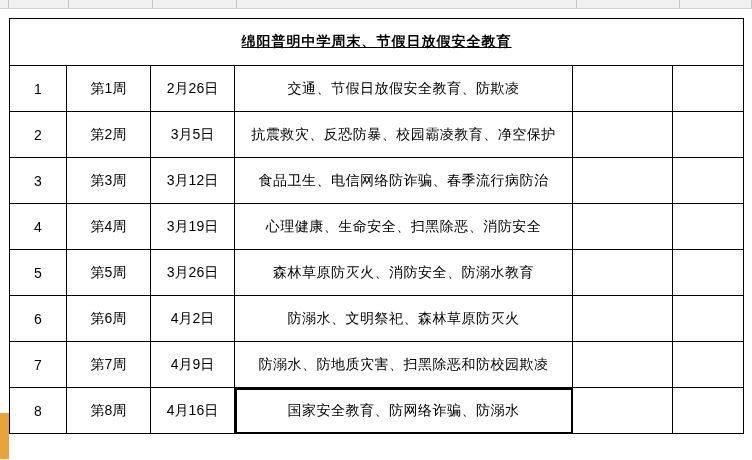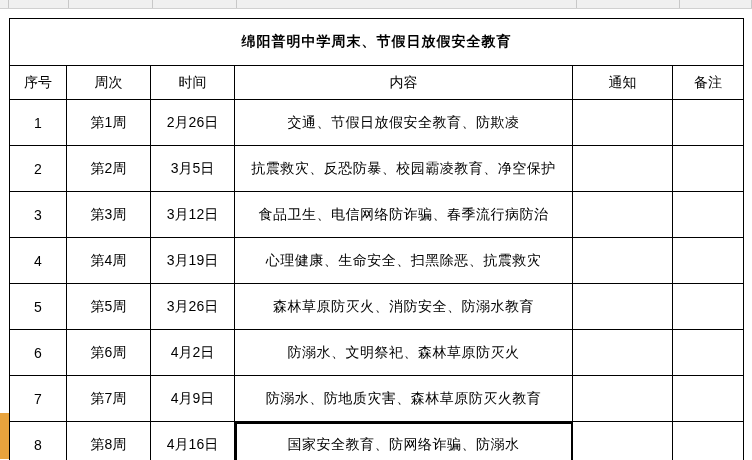--- a/index.html
+++ b/index.html
@@ -71,20 +71,21 @@
     padding: 0;
   }
 
   
   .title-cell {
     height: 46px;
     font-size: 21px;
     font-weight: bold;
     letter-spacing: 1px;
     font-family: "DejaVu Serif", "Liberation Serif", serif;
+    text-decoration: underline;
   }
 
   
   .hdr td {
     height: 33px;
     font-size: 14px;
   }
 
   
   .body-row td {
@@ -134,28 +135,20 @@
       <col style="width:84px">
       <col style="width:84px">
       <col style="width:338px">
       <col style="width:100px">
       <col style="width:71px">
     </colgroup>
     <tbody>
       <tr>
         <td class="title-cell" colspan="6">绵阳普明中学周末、节假日放假安全教育</td>
       </tr>
-      <tr class="hdr">
-        <td>序号</td>
-        <td>周次</td>
-        <td>时间</td>
-        <td>内容</td>
-        <td>通知</td>
-        <td>备注</td>
-      </tr>
 
       <tr class="body-row">
         <td>1</td>
         <td>第1周</td>
         <td>2月26日</td>
         <td class="content-cell">交通、节假日放假安全教育、防欺凌</td>
         <td></td>
         <td></td>
       </tr>
       <tr class="body-row">
@@ -171,21 +164,21 @@
         <td>第3周</td>
         <td>3月12日</td>
         <td class="content-cell">食品卫生、电信网络防诈骗、春季流行病防治</td>
         <td></td>
         <td></td>
       </tr>
       <tr class="body-row">
         <td>4</td>
         <td>第4周</td>
         <td>3月19日</td>
-        <td class="content-cell">心理健康、生命安全、扫黑除恶、抗震救灾</td>
+        <td class="content-cell">心理健康、生命安全、扫黑除恶、消防安全</td>
         <td></td>
         <td></td>
       </tr>
       <tr class="body-row">
         <td>5</td>
         <td>第5周</td>
         <td>3月26日</td>
         <td class="content-cell">森林草原防灭火、消防安全、防溺水教育</td>
         <td></td>
         <td></td>
@@ -195,21 +188,21 @@
         <td>第6周</td>
         <td>4月2日</td>
         <td class="content-cell">防溺水、文明祭祀、森林草原防灭火</td>
         <td></td>
         <td></td>
       </tr>
       <tr class="body-row">
         <td>7</td>
         <td>第7周</td>
         <td>4月9日</td>
-        <td class="content-cell">防溺水、防地质灾害、森林草原防灭火教育</td>
+        <td class="content-cell">防溺水、防地质灾害、扫黑除恶和防校园欺凌</td>
         <td></td>
         <td></td>
       </tr>
       <tr class="body-row">
         <td>8</td>
         <td>第8周</td>
         <td>4月16日</td>
         <td class="content-cell active-cell">国家安全教育、防网络诈骗、防溺水</td>
         <td></td>
         <td></td>

